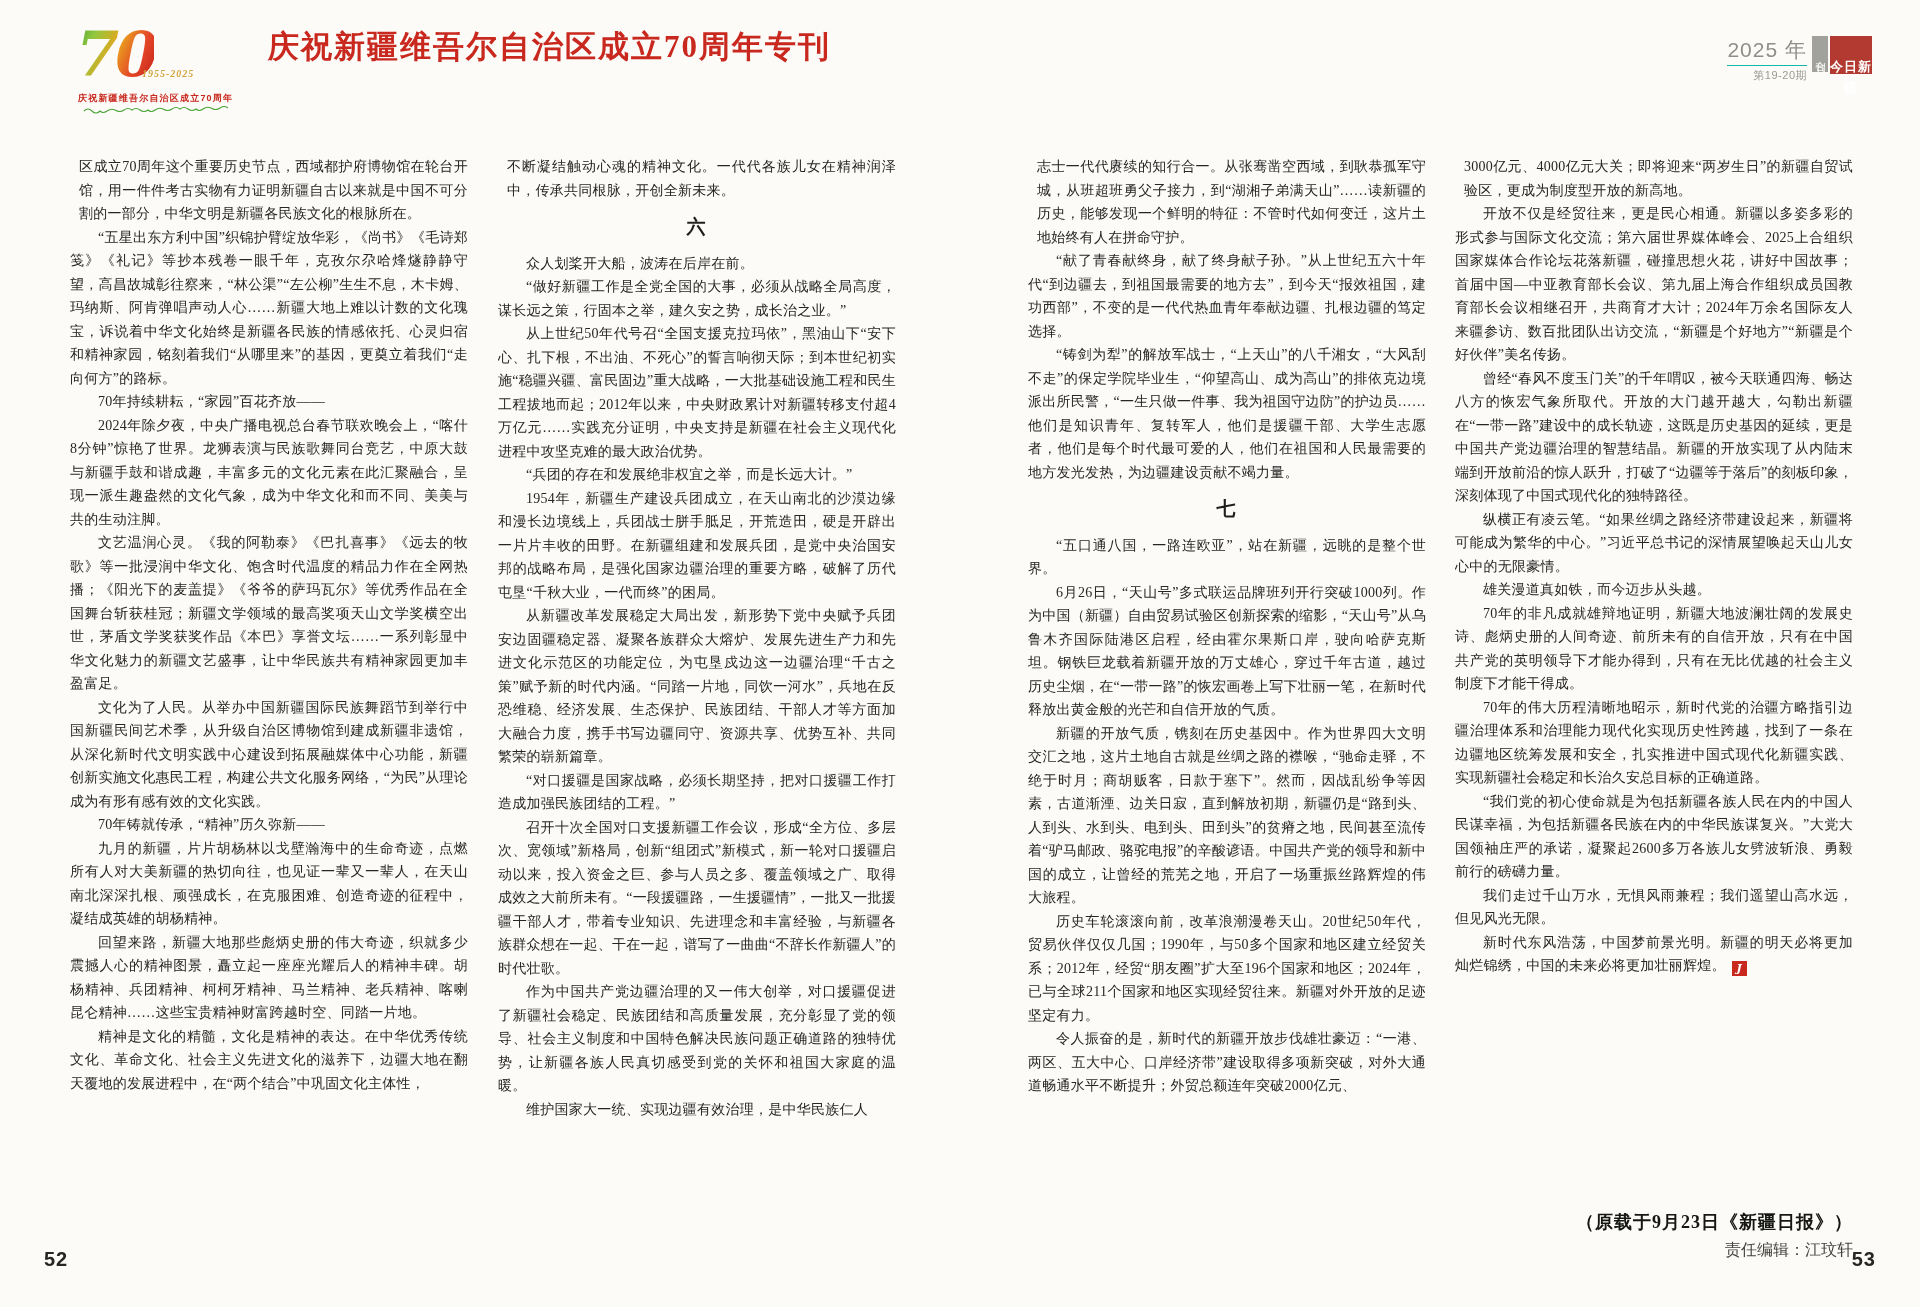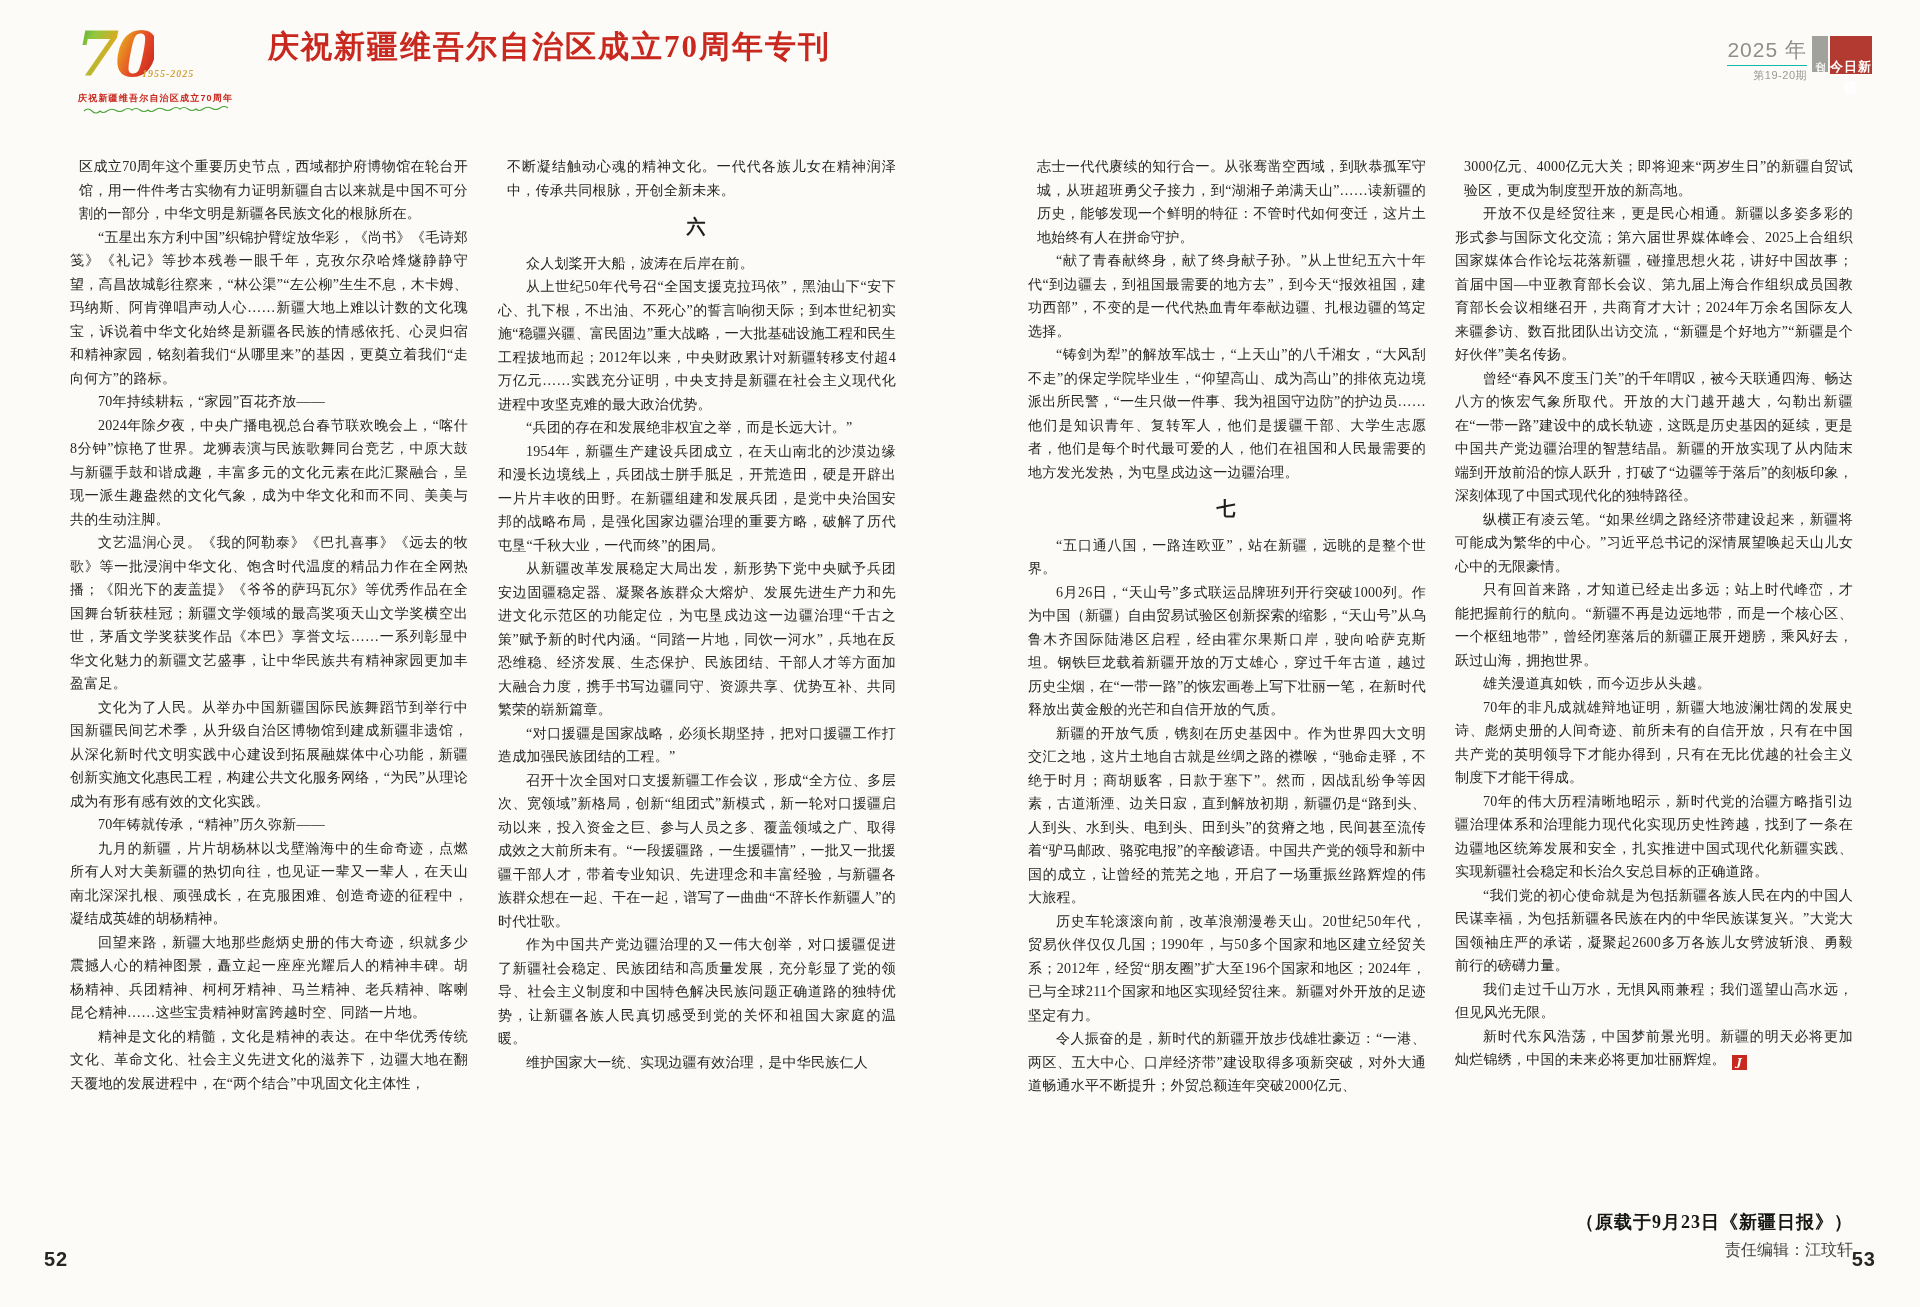--- a/index.html
+++ b/index.html
@@ -128,46 +128,46 @@
       <div class="para p">文化为了人民。从举办中国新疆国际民族舞蹈节到举行中国新疆民间艺术季，从升级自治区博物馆到建成新疆非遗馆，从深化新时代文明实践中心建设到拓展融媒体中心功能，新疆创新实施文化惠民工程，构建公共文化服务网络，“为民”从理论成为有形有感有效的文化实践。</div>
       <div class="para p">70年铸就传承，“精神”历久弥新——</div>
       <div class="para p">九月的新疆，片片胡杨林以戈壁瀚海中的生命奇迹，点燃所有人对大美新疆的热切向往，也见证一辈又一辈人，在天山南北深深扎根、顽强成长，在克服困难、创造奇迹的征程中，凝结成英雄的胡杨精神。</div>
       <div class="para p">回望来路，新疆大地那些彪炳史册的伟大奇迹，织就多少震撼人心的精神图景，矗立起一座座光耀后人的精神丰碑。胡杨精神、兵团精神、柯柯牙精神、马兰精神、老兵精神、喀喇昆仑精神……这些宝贵精神财富跨越时空、同踏一片地。</div>
       <div class="para p">精神是文化的精髓，文化是精神的表达。在中华优秀传统文化、革命文化、社会主义先进文化的滋养下，边疆大地在翻天覆地的发展进程中，在“两个结合”中巩固文化主体性，</div>
     </div>
   <div class="col col-1">
       <div class="para cont">不断凝结触动心魂的精神文化。一代代各族儿女在精神润泽中，传承共同根脉，开创全新未来。</div>
       <div class="para h">六</div>
       <div class="para p">众人划桨开大船，波涛在后岸在前。</div>
+      <div class="para p">“做好新疆工作是全党全国的大事，必须从战略全局高度，谋长远之策，行固本之举，建久安之势，成长治之业。”</div>
       <div class="para p">从上世纪50年代号召“全国支援克拉玛依”，黑油山下“安下心、扎下根，不出油、不死心”的誓言响彻天际；到本世纪初实施“稳疆兴疆、富民固边”重大战略，一大批基础设施工程和民生工程拔地而起；2012年以来，中央财政累计对新疆转移支付超4万亿元……实践充分证明，中央支持是新疆在社会主义现代化进程中攻坚克难的最大政治优势。</div>
       <div class="para p">“兵团的存在和发展绝非权宜之举，而是长远大计。”</div>
       <div class="para p">1954年，新疆生产建设兵团成立，在天山南北的沙漠边缘和漫长边境线上，兵团战士胼手胝足，开荒造田，硬是开辟出一片片丰收的田野。在新疆组建和发展兵团，是党中央治国安邦的战略布局，是强化国家边疆治理的重要方略，破解了历代屯垦“千秋大业，一代而终”的困局。</div>
       <div class="para p">从新疆改革发展稳定大局出发，新形势下党中央赋予兵团安边固疆稳定器、凝聚各族群众大熔炉、发展先进生产力和先进文化示范区的功能定位，为屯垦戍边这一边疆治理“千古之策”赋予新的时代内涵。“同踏一片地，同饮一河水”，兵地在反恐维稳、经济发展、生态保护、民族团结、干部人才等方面加大融合力度，携手书写边疆同守、资源共享、优势互补、共同繁荣的崭新篇章。</div>
       <div class="para p">“对口援疆是国家战略，必须长期坚持，把对口援疆工作打造成加强民族团结的工程。”</div>
       <div class="para p">召开十次全国对口支援新疆工作会议，形成“全方位、多层次、宽领域”新格局，创新“组团式”新模式，新一轮对口援疆启动以来，投入资金之巨、参与人员之多、覆盖领域之广、取得成效之大前所未有。“一段援疆路，一生援疆情”，一批又一批援疆干部人才，带着专业知识、先进理念和丰富经验，与新疆各族群众想在一起、干在一起，谱写了一曲曲“不辞长作新疆人”的时代壮歌。</div>
       <div class="para p">作为中国共产党边疆治理的又一伟大创举，对口援疆促进了新疆社会稳定、民族团结和高质量发展，充分彰显了党的领导、社会主义制度和中国特色解决民族问题正确道路的独特优势，让新疆各族人民真切感受到党的关怀和祖国大家庭的温暖。</div>
       <div class="para p">维护国家大一统、实现边疆有效治理，是中华民族仁人</div>
     </div>
   <div class="col col-2">
       <div class="para cont">志士一代代赓续的知行合一。从张骞凿空西域，到耿恭孤军守城，从班超班勇父子接力，到“湖湘子弟满天山”……读新疆的历史，能够发现一个鲜明的特征：不管时代如何变迁，这片土地始终有人在拼命守护。</div>
       <div class="para p">“献了青春献终身，献了终身献子孙。”从上世纪五六十年代“到边疆去，到祖国最需要的地方去”，到今天“报效祖国，建功西部”，不变的是一代代热血青年奉献边疆、扎根边疆的笃定选择。</div>
-      <div class="para p">“铸剑为犁”的解放军战士，“上天山”的八千湘女，“大风刮不走”的保定学院毕业生，“仰望高山、成为高山”的排依克边境派出所民警，“一生只做一件事、我为祖国守边防”的护边员……他们是知识青年、复转军人，他们是援疆干部、大学生志愿者，他们是每个时代最可爱的人，他们在祖国和人民最需要的地方发光发热，为屯垦戍边这一边疆治理。</div>
+      <div class="para p">“铸剑为犁”的解放军战士，“上天山”的八千湘女，“大风刮不走”的保定学院毕业生，“仰望高山、成为高山”的排依克边境派出所民警，“一生只做一件事、我为祖国守边防”的护边员……他们是知识青年、复转军人，他们是援疆干部、大学生志愿者，他们是每个时代最可爱的人，他们在祖国和人民最需要的地方发光发热，为边疆建设贡献不竭力量。</div>
       <div class="para h">七</div>
       <div class="para p">“五口通八国，一路连欧亚”，站在新疆，远眺的是整个世界。</div>
       <div class="para p">6月26日，“天山号”多式联运品牌班列开行突破1000列。作为中国（新疆）自由贸易试验区创新探索的缩影，“天山号”从乌鲁木齐国际陆港区启程，经由霍尔果斯口岸，驶向哈萨克斯坦。钢铁巨龙载着新疆开放的万丈雄心，穿过千年古道，越过历史尘烟，在“一带一路”的恢宏画卷上写下壮丽一笔，在新时代释放出黄金般的光芒和自信开放的气质。</div>
       <div class="para p">新疆的开放气质，镌刻在历史基因中。作为世界四大文明交汇之地，这片土地自古就是丝绸之路的襟喉，“驰命走驿，不绝于时月；商胡贩客，日款于塞下”。然而，因战乱纷争等因素，古道渐湮、边关日寂，直到解放初期，新疆仍是“路到头、人到头、水到头、电到头、田到头”的贫瘠之地，民间甚至流传着“驴马邮政、骆驼电报”的辛酸谚语。中国共产党的领导和新中国的成立，让曾经的荒芜之地，开启了一场重振丝路辉煌的伟大旅程。</div>
       <div class="para p">历史车轮滚滚向前，改革浪潮漫卷天山。20世纪50年代，贸易伙伴仅仅几国；1990年，与50多个国家和地区建立经贸关系；2012年，经贸“朋友圈”扩大至196个国家和地区；2024年，已与全球211个国家和地区实现经贸往来。新疆对外开放的足迹坚定有力。</div>
       <div class="para p">令人振奋的是，新时代的新疆开放步伐雄壮豪迈：“一港、两区、五大中心、口岸经济带”建设取得多项新突破，对外大通道畅通水平不断提升；外贸总额连年突破2000亿元、</div>
     </div>
   <div class="col col-3">
       <div class="para cont">3000亿元、4000亿元大关；即将迎来“两岁生日”的新疆自贸试验区，更成为制度型开放的新高地。</div>
       <div class="para p">开放不仅是经贸往来，更是民心相通。新疆以多姿多彩的形式参与国际文化交流；第六届世界媒体峰会、2025上合组织国家媒体合作论坛花落新疆，碰撞思想火花，讲好中国故事；首届中国—中亚教育部长会议、第九届上海合作组织成员国教育部长会议相继召开，共商育才大计；2024年万余名国际友人来疆参访、数百批团队出访交流，“新疆是个好地方”“新疆是个好伙伴”美名传扬。</div>
       <div class="para p">曾经“春风不度玉门关”的千年喟叹，被今天联通四海、畅达八方的恢宏气象所取代。开放的大门越开越大，勾勒出新疆在“一带一路”建设中的成长轨迹，这既是历史基因的延续，更是中国共产党边疆治理的智慧结晶。新疆的开放实现了从内陆末端到开放前沿的惊人跃升，打破了“边疆等于落后”的刻板印象，深刻体现了中国式现代化的独特路径。</div>
       <div class="para p">纵横正有凌云笔。“如果丝绸之路经济带建设起来，新疆将可能成为繁华的中心。”习近平总书记的深情展望唤起天山儿女心中的无限豪情。</div>
-      <div class="para p">只有回首来路，才知道已经走出多远；站上时代峰峦，才能把握前行的航向。“新疆不再是边远地带，而是一个核心区、一个枢纽地带”，曾经闭塞落后的新疆正展开翅膀，乘风好去，跃过山海，拥抱世界。</div>
       <div class="para p">雄关漫道真如铁，而今迈步从头越。</div>
       <div class="para p">70年的非凡成就雄辩地证明，新疆大地波澜壮阔的发展史诗、彪炳史册的人间奇迹、前所未有的自信开放，只有在中国共产党的英明领导下才能办得到，只有在无比优越的社会主义制度下才能干得成。</div>
       <div class="para p">70年的伟大历程清晰地昭示，新时代党的治疆方略指引边疆治理体系和治理能力现代化实现历史性跨越，找到了一条在边疆地区统筹发展和安全，扎实推进中国式现代化新疆实践、实现新疆社会稳定和长治久安总目标的正确道路。</div>
       <div class="para p">“我们党的初心使命就是为包括新疆各族人民在内的中国人民谋幸福，为包括新疆各民族在内的中华民族谋复兴。”大党大国领袖庄严的承诺，凝聚起2600多万各族儿女劈波斩浪、勇毅前行的磅礴力量。</div>
       <div class="para p">我们走过千山万水，无惧风雨兼程；我们遥望山高水远，但见风光无限。</div>
       <div class="para p">新时代东风浩荡，中国梦前景光明。新疆的明天必将更加灿烂锦绣，中国的未来必将更加壮丽辉煌。<span class="endmark">J</span></div>
     </div>
 
   <div class="attribution">（原载于9月23日《新疆日报》）</div>
   <div class="editor-credit">责任编辑：江玟轩</div>

